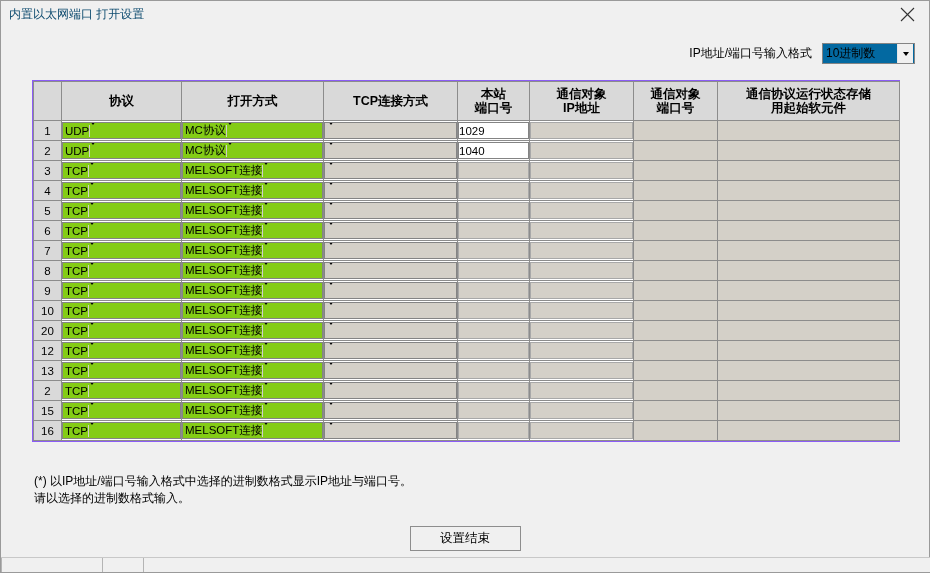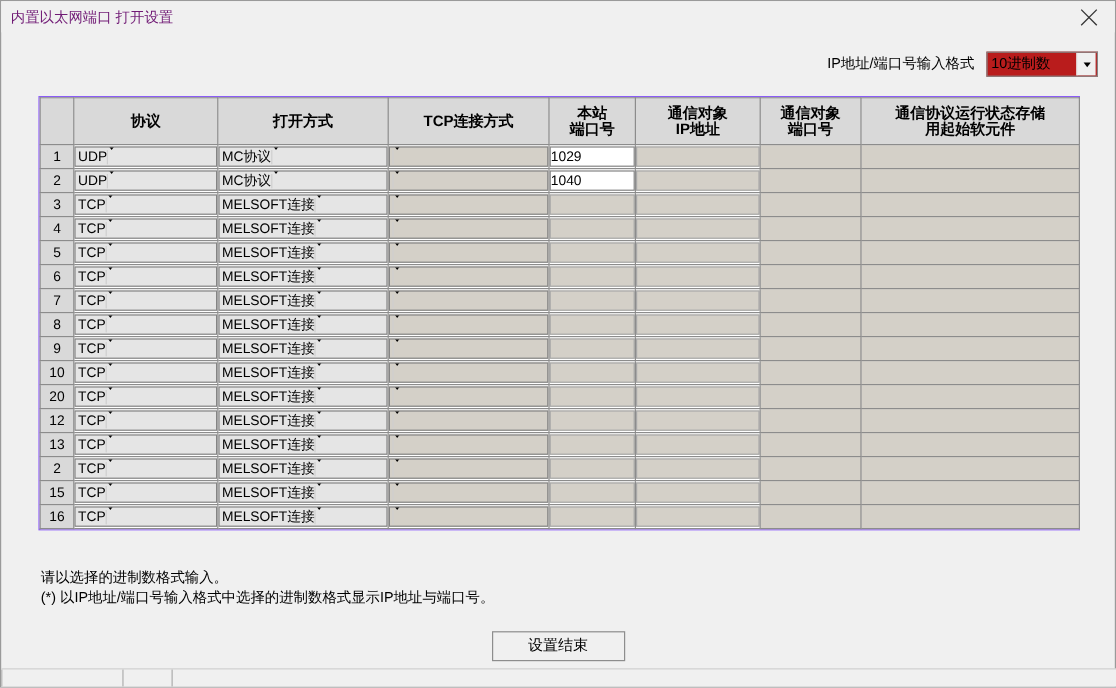--- a/index.html
+++ b/index.html
@@ -28,21 +28,21 @@
   #titlebar {
     position: relative;
     height: 26px;
     background: #f0f0f0;
     display: flex;
     align-items: flex-start;
   }
   #title-text {
     padding: 5px 0 0 8px;
     font-size: 12px;
-    color: #701a75;
+    color: #0c4a6e;
     white-space: nowrap;
   }
   #close-btn {
     position: absolute;
     right: 0; top: 0;
     width: 44px; height: 26px;
     display: flex;
     align-items: center;
     justify-content: center;
     cursor: default;
@@ -59,21 +59,21 @@
     gap: 10px;
   }
   #format-label {
     font-size: 12px;
     white-space: nowrap;
     margin-left: 20px;
   }
   .combo {
     position: relative;
     box-sizing: border-box;
-    background: #b91c1c;
+    background: #0369a1;
     border: 1px solid #848484;
     height: 19px;
     display: flex;
     align-items: center;
     font-size: 12px;
     padding-left: 3px;
     white-space: nowrap;
     overflow: hidden;
   }
   .combo .arrow-box {
@@ -136,21 +136,21 @@
     font-size: 11.5px;
     vertical-align: middle;
     width: 28px;
   }
   td.cell { background: #ffffff; vertical-align: middle; }
   td.cell.grey { background: #d4d0c8; }
   .cellcombo {
     position: relative;
     height: 17px;
     margin: 0;
-    background: #e5e5e5;
+    background: #84cc16;
     border: 1px solid #848484;
     box-sizing: border-box;
     display: flex;
     align-items: center;
     font-size: 11.5px;
     padding-left: 2px;
     white-space: nowrap;
     overflow: hidden;
   }
   .cellcombo.disabled { background: #d4d0c8; }
@@ -753,22 +753,22 @@
               <div class="blank"></div>
             </td>
             <td class="cell grey"></td>
             <td class="cell grey"></td>
           </tr>
         </tbody>
     </table>
   </div>
 
   <div id="note">
+    <div>(*) 以IP地址/端口号输入格式中选择的进制数格式显示IP地址与端口号。</div>
     <div>请以选择的进制数格式输入。</div>
-    <div>(*) 以IP地址/端口号输入格式中选择的进制数格式显示IP地址与端口号。</div>
   </div>
 
   <div id="buttons">
     <div class="btn">设置结束</div>
   </div>
 
   <div id="bottom-strip">
     <div class="seg" style="left:0; width:100px;"></div>
     <div class="seg" style="left:101px; width:40px;"></div>
     <div class="seg" style="left:142px; width:788px;"></div>

